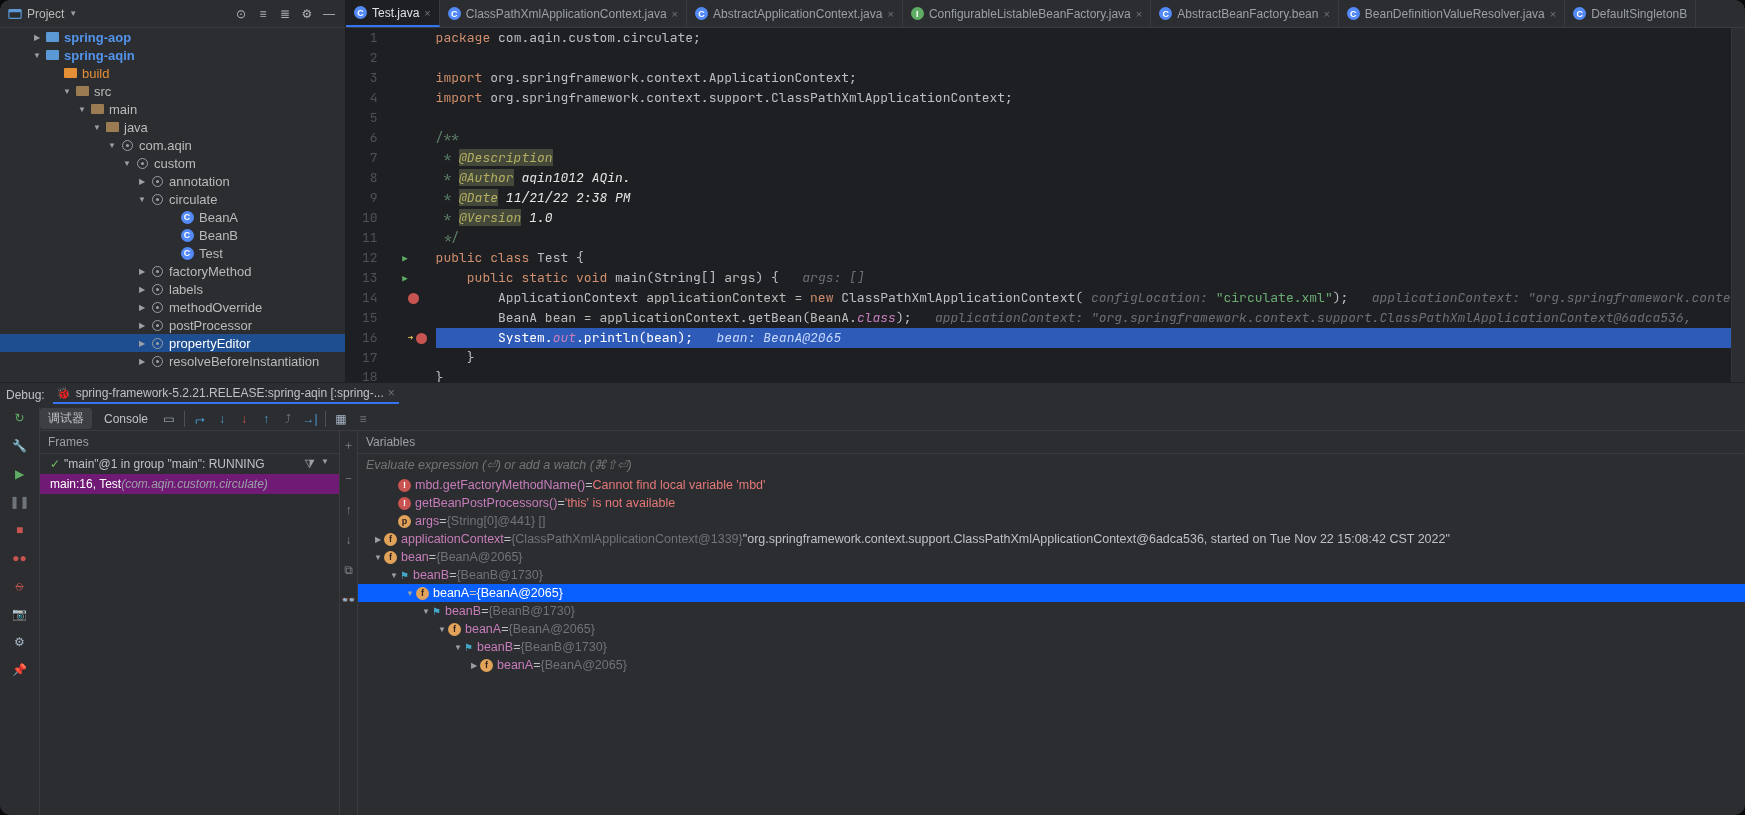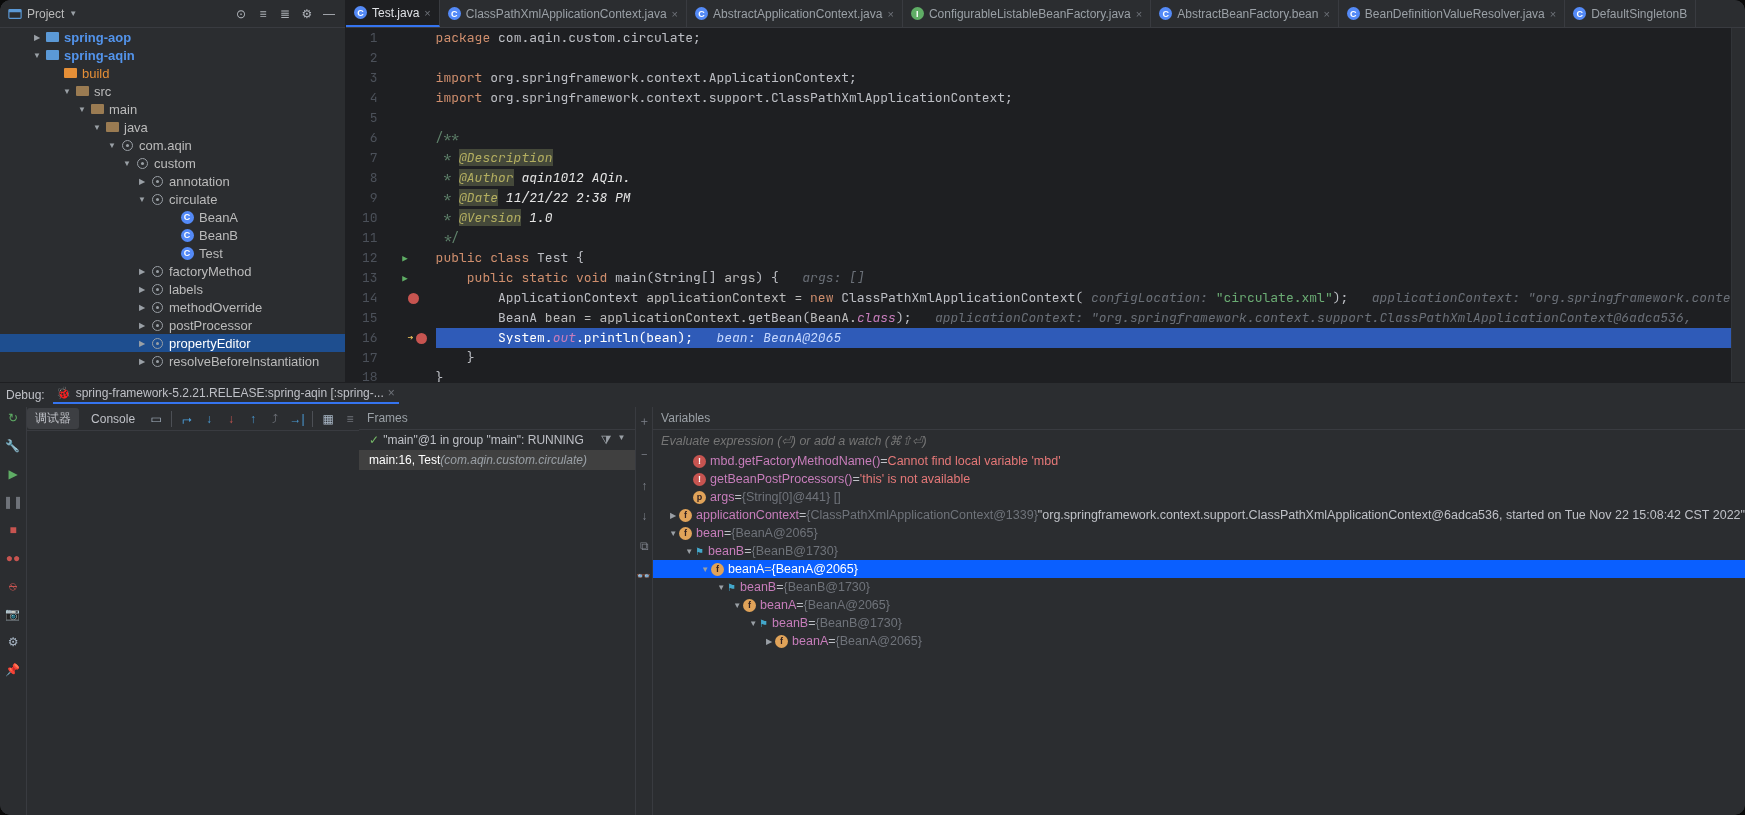--- a/index.html
+++ b/index.html
@@ -68,21 +68,21 @@
 .dbg-content .cols { flex:1; display:flex; }
 .tabbtn { padding: 2px 8px; color:#bfc1c7; cursor:pointer; }
 .tabbtn.active { background:#3d3f43; border-radius:3px; }
 .tb-icon { width:18px; height:18px; color:#a9b7c6; display:flex; align-items:center; justify-content:center; cursor:pointer; }
 .tb-sep { width:1px; height:16px; background:#4c4f55; margin:0 2px; }
 
 .frames-col { width:300px; border-right:1px solid #393b40; display:flex; flex-direction:column; }
 .frames-head { padding: 4px 8px; color:#9aa0a6; border-bottom:1px solid #393b40; display:flex; align-items:center; justify-content:space-between; }
 .frame-row { padding: 3px 10px; display:flex; align-items:center; }
 .frame-row.running { color:#bfc1c7; }
-.frame-row.sel { background:#404040; color:#fff; }
+.frame-row.sel { background:#701a75; color:#fff; }
 .chk { color:#74b666; margin-right:4px; }
 .vars-col { flex:1; display:flex; flex-direction:column; }
 .vars-head { padding:4px 8px; color:#9aa0a6; border-bottom:1px solid #393b40; }
 .vars-body { flex:1; overflow:auto; font-size: 12.5px; position:relative; }
 .vars-row { display:flex; align-items:center; height:18px; white-space:nowrap; }
 .vars-row .vexp { color: #9aa0a6; font-size: 8px; width:12px; text-align:center; }
 .vname { color: #c77dbb; }
 .veq { color: #bfc1c7; }
 .vval { color: #6f737a; }
 .vval-str { color: #bfc1c7; }
@@ -423,21 +423,21 @@
         <span class="tb-icon" style="color:#5fad65">▶</span>
         <span class="tb-icon" style="color:#6f737a">❚❚</span>
         <span class="tb-icon" style="color:#c75450">■</span>
         <span class="tb-icon" style="color:#c75450">●●</span>
         <span class="tb-icon" style="color:#c75450;text-decoration:line-through">⦸</span>
         <span class="tb-icon">📷</span>
         <span class="tb-icon">⚙</span>
         <span class="tb-icon">📌</span>
       </div>
 
-      <div class="cols" style="flex-direction:row">
+      <div class="cols" style="flex-direction:column">
         <div class="debug-toolbar">
           <span class="tabbtn active">调试器</span>
           <span class="tabbtn">Console</span>
           <span class="tb-icon">▭</span>
           <span class="tb-sep"></span>
           <span class="tb-icon" style="color:#4a9cd6">⮣</span>
           <span class="tb-icon" style="color:#4a9cd6">↓</span>
           <span class="tb-icon" style="color:#c75450">↓</span>
           <span class="tb-icon" style="color:#4a9cd6">↑</span>
           <span class="tb-icon" style="color:#6f737a">⤴</span>

